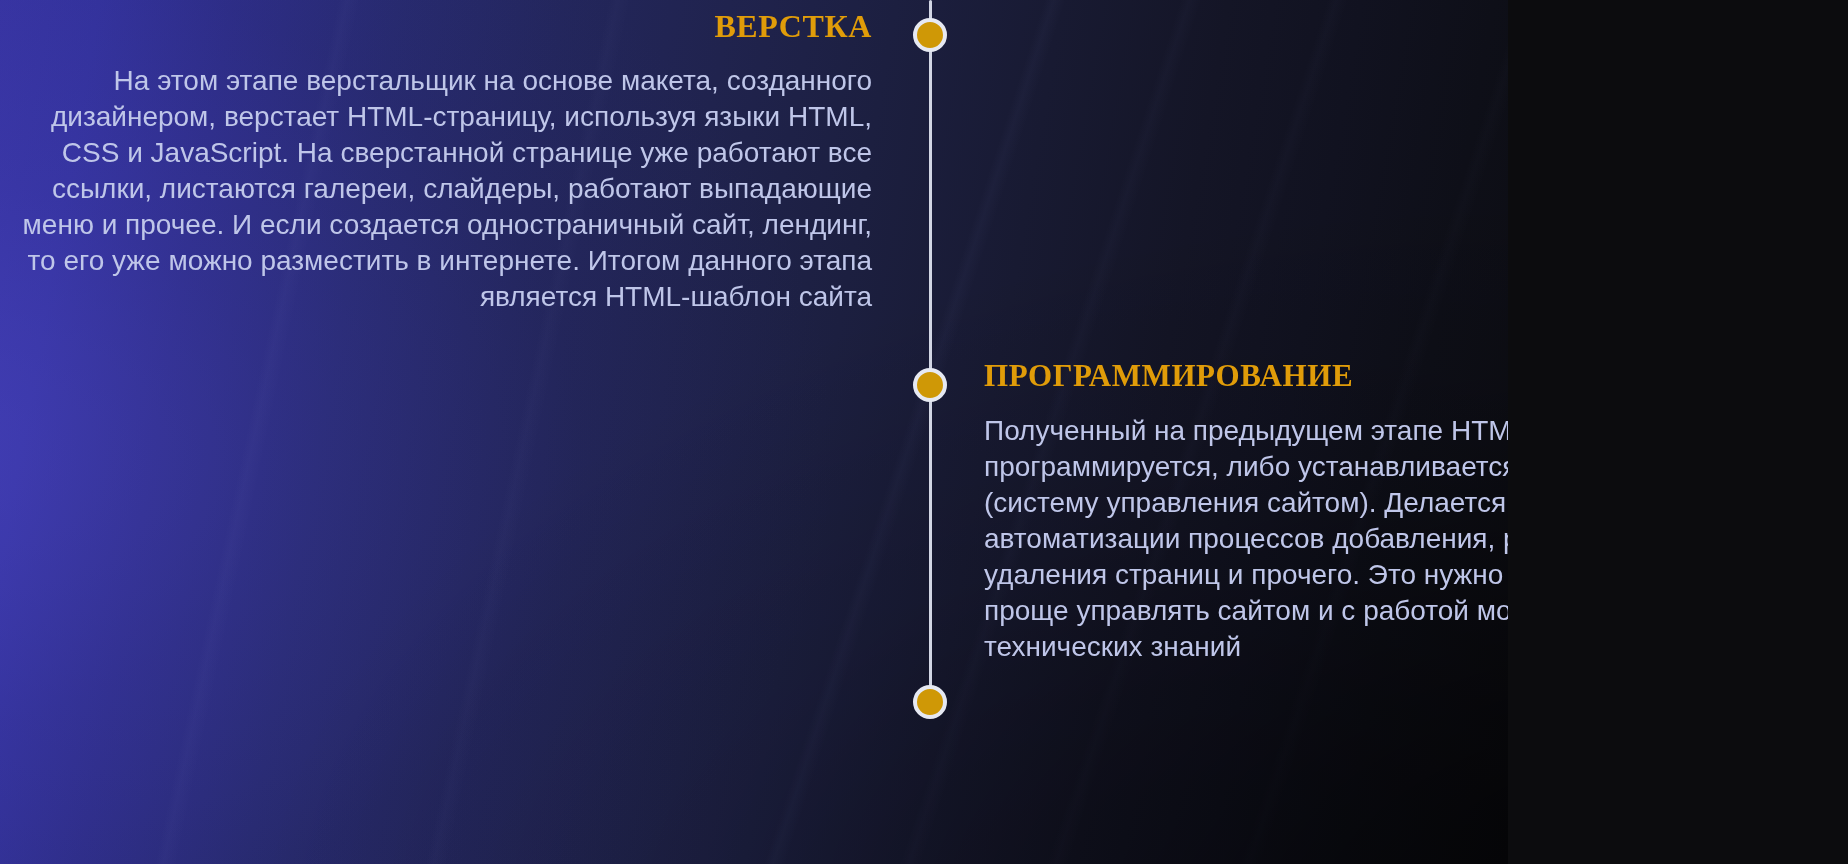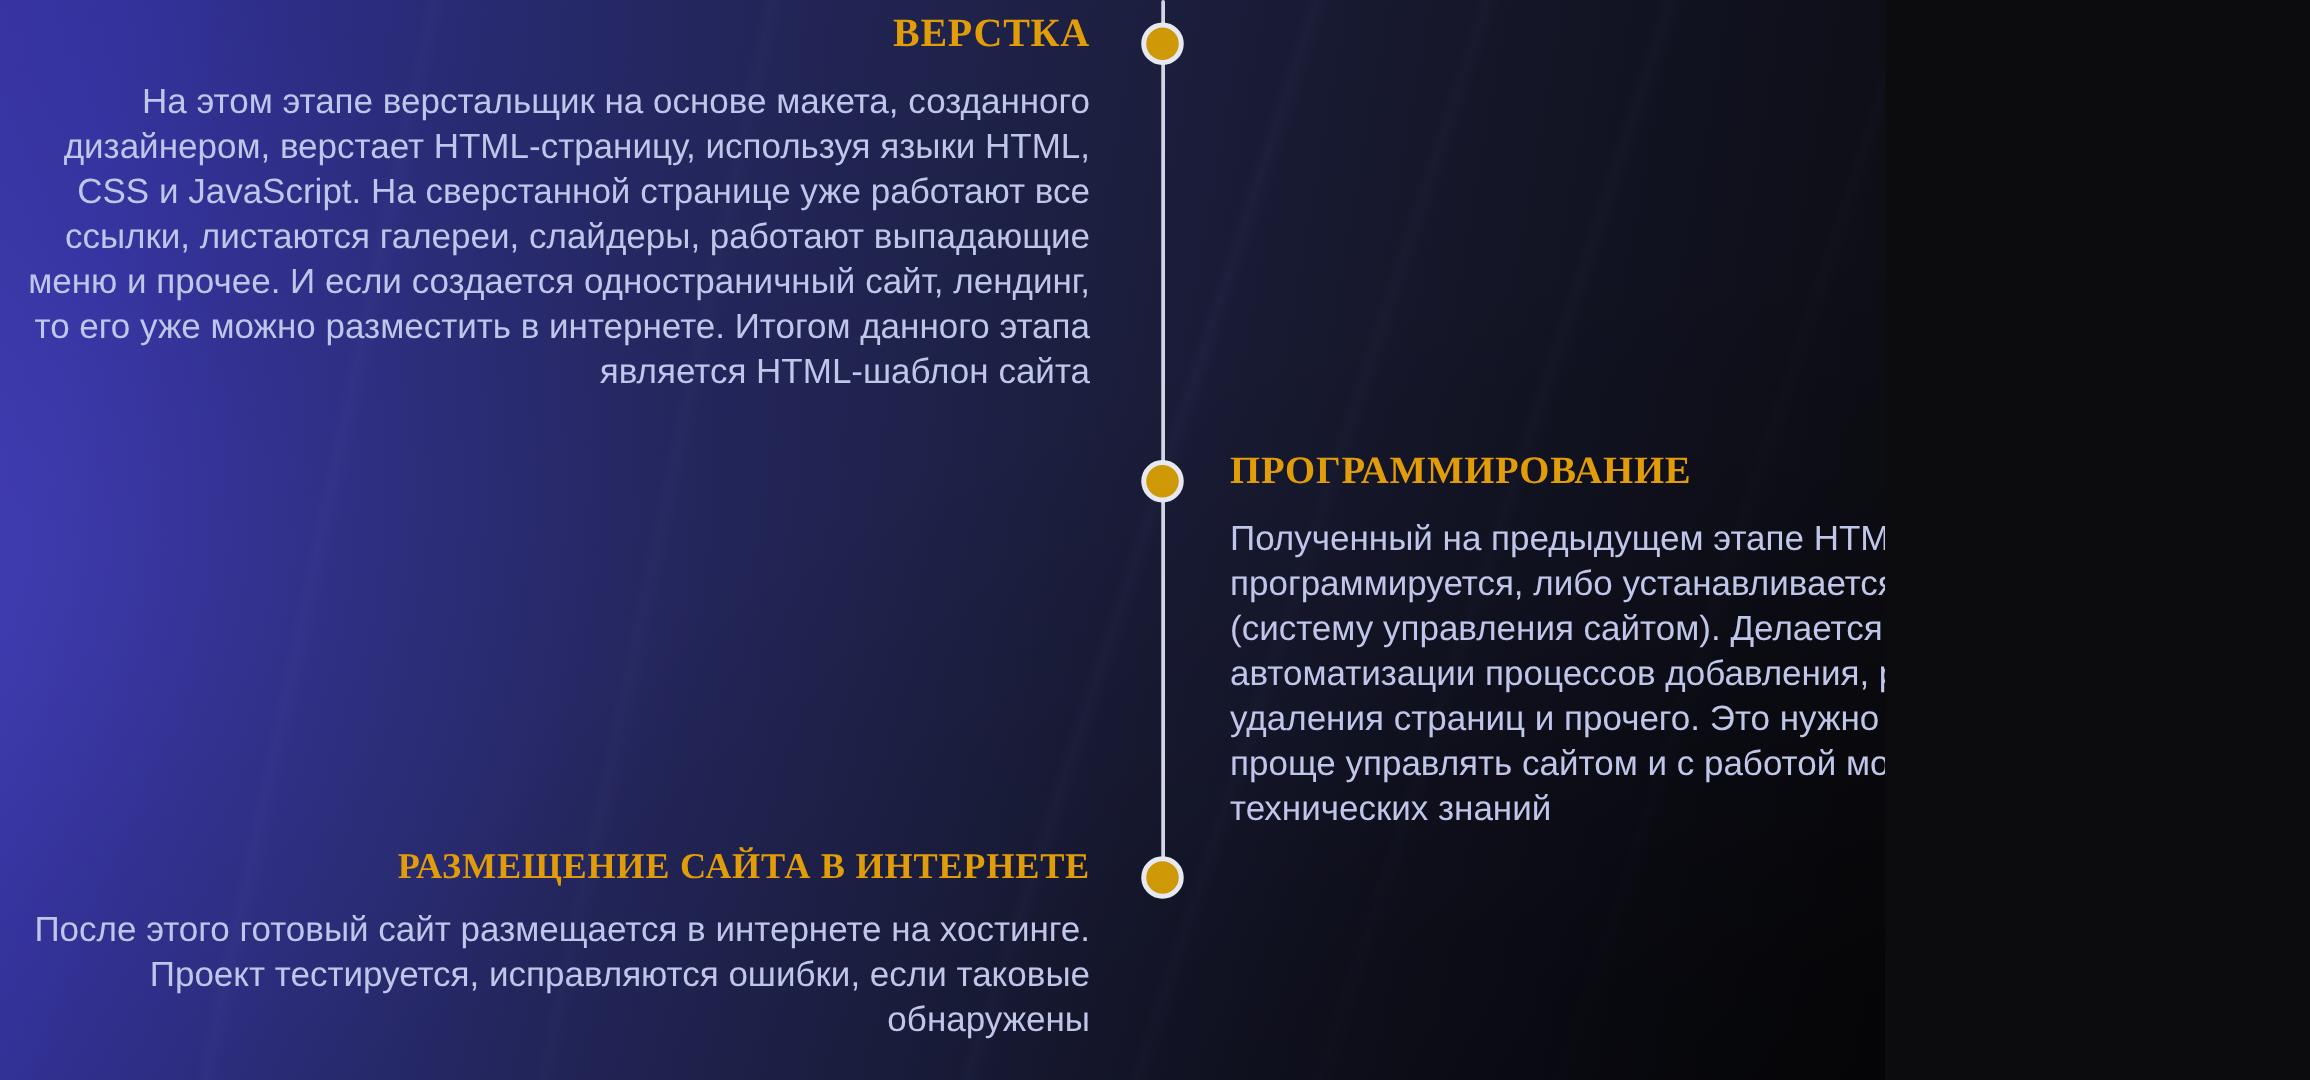--- a/index.html
+++ b/index.html
@@ -145,18 +145,14 @@
   <div class="block right-aligned" id="block-layout">
     <h2 class="stage-title sz-1">ВЕРСТКА</h2>
     <p class="stage-body">На этом этапе верстальщик на основе макета, созданного дизайнером, верстает HTML-страницу, используя языки HTML, CSS и JavaScript. На сверстанной странице уже работают все ссылки, листаются галереи, слайдеры, работают выпадающие меню и прочее. И если создается одностраничный сайт, лендинг, то его уже можно разместить в интернете. Итогом данного этапа является HTML-шаблон сайта</p>
   </div>
 
   <div class="block left-aligned" id="block-coding">
     <h2 class="stage-title sz-2">ПРОГРАММИРОВАНИЕ</h2>
     <p class="stage-body">Полученный на предыдущем этапе HTML-шаблон программируется, либо устанавливается на готовую CMS (систему управления сайтом). Делается это с целью автоматизации процессов добавления, редактирования, удаления страниц и прочего. Это нужно для того, чтобы было проще управлять сайтом и с работой мог справиться человек без технических знаний</p>
   </div>
 
-  <div class="block right-aligned" id="block-hosting">
-    <h2 class="stage-title sz-3">РАЗМЕЩЕНИЕ САЙТА В ИНТЕРНЕТЕ</h2>
-    <p class="stage-body">После этого готовый сайт размещается в интернете на хостинге. Проект тестируется, исправляются ошибки, если таковые обнаружены</p>
-  </div>
 
 </div>
 
 </body></html>

